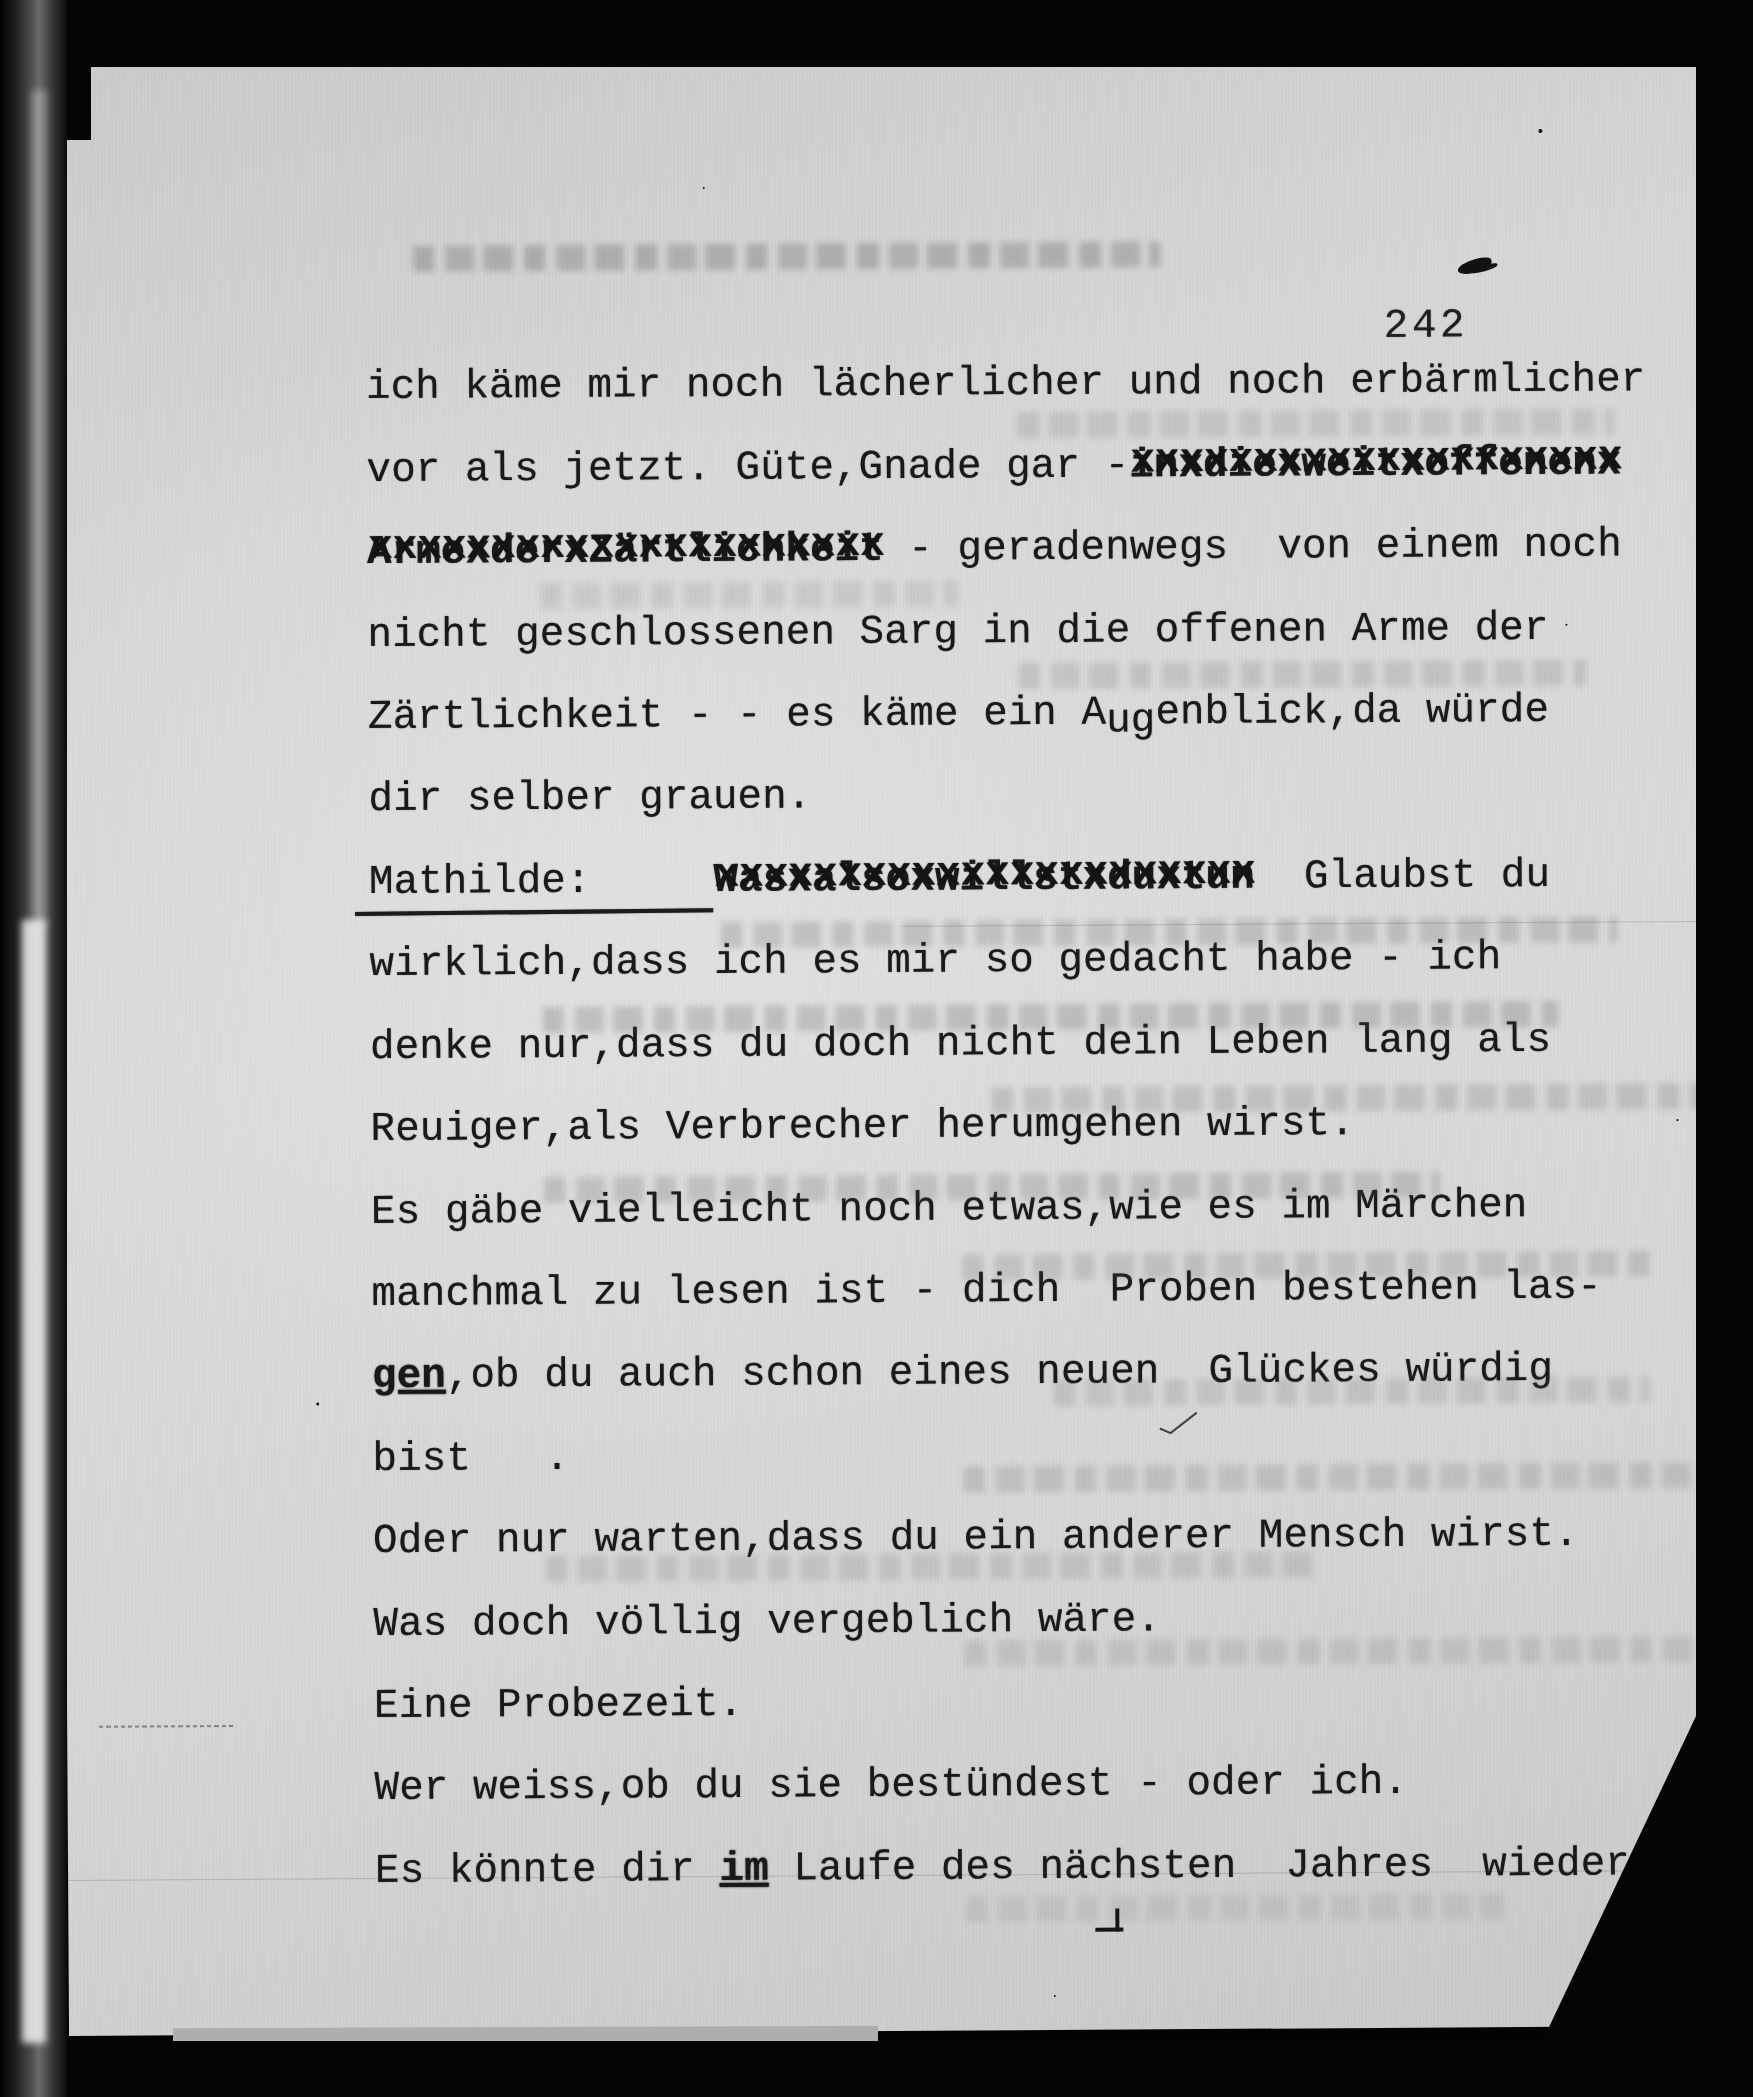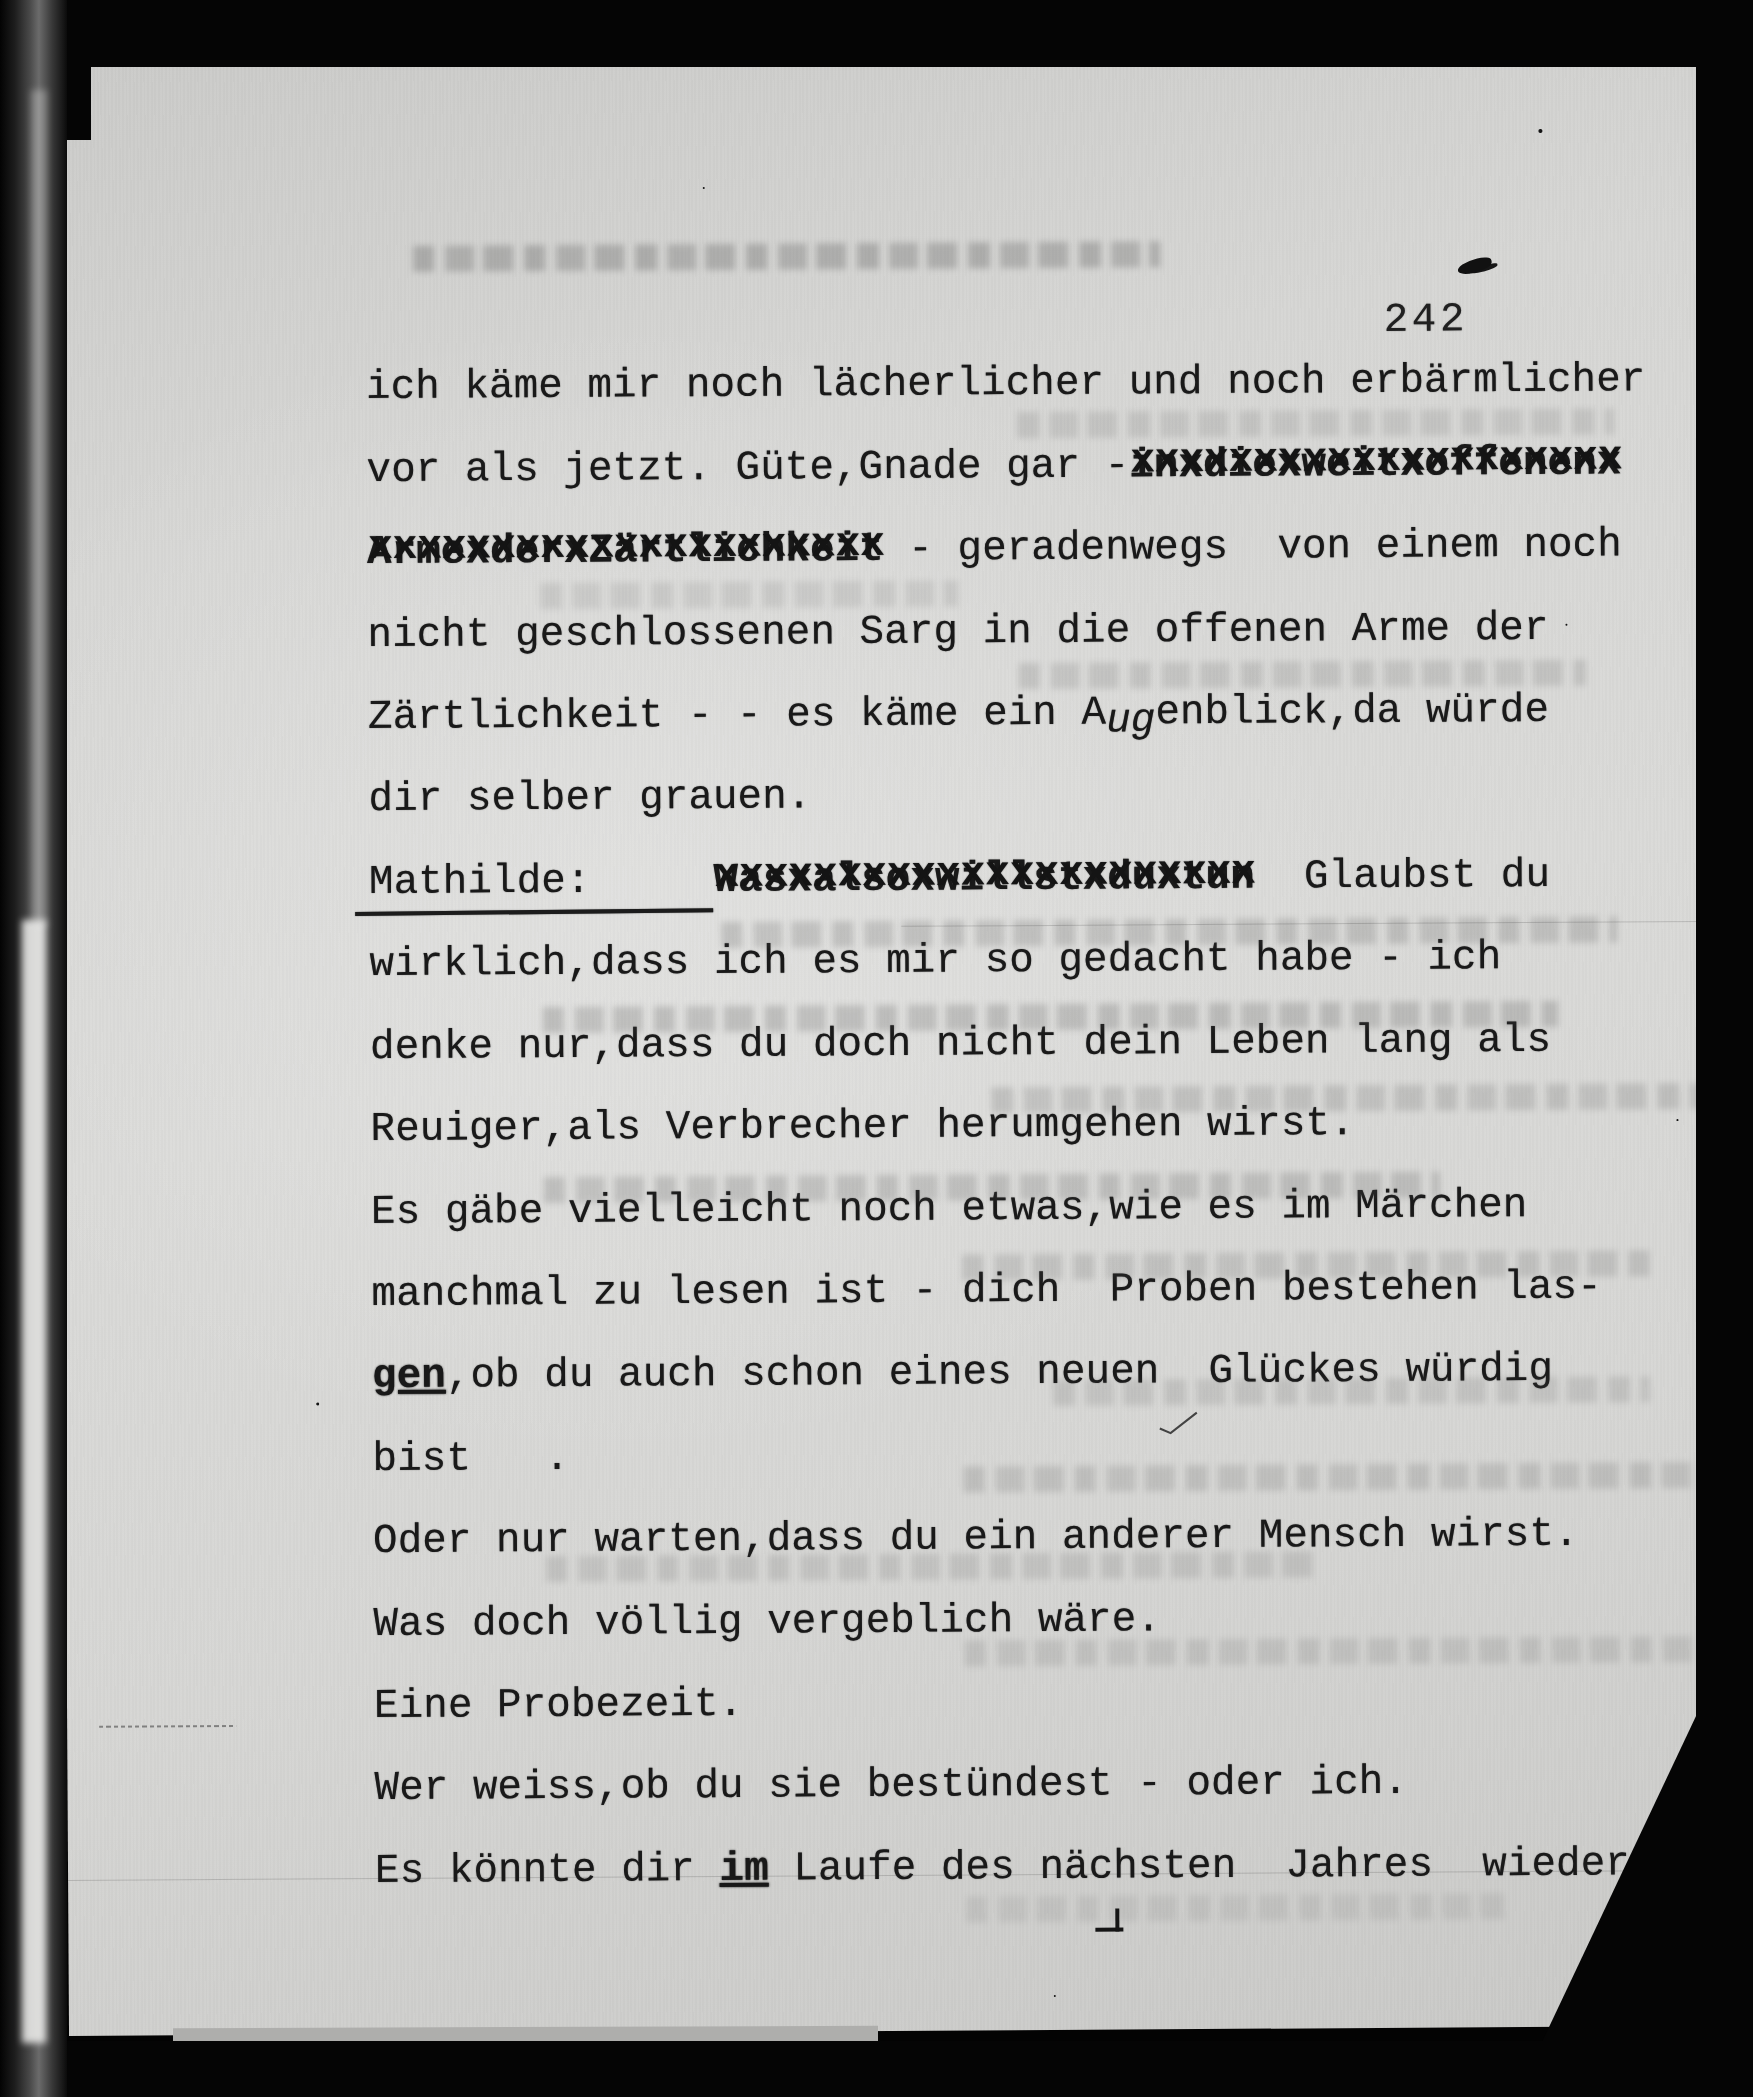--- a/index.html
+++ b/index.html
@@ -24,28 +24,28 @@
     font-size:41px;line-height:41px;letter-spacing:0;
     color:#191919;text-shadow:0 0 1.2px rgba(25,25,25,0.6);
   }
   .struck{position:relative;font-weight:700;}
   .struck::after{
     content:attr(data-over);
     position:absolute;left:1.2px;top:-2.4px;
     color:#141414;text-shadow:0 0 1.2px rgba(20,20,20,0.8);
   }
   .b{font-weight:700;text-shadow:0 0 1.8px rgba(12,12,12,0.85);text-decoration:underline;}
-  .drop{display:inline-block;transform:translateY(7.8px);font-style:italic;}
+  .drop{display:inline-block;transform:translateY(7.8px);}
   .speaker{position:relative;}
   .speaker::after{
     content:"";position:absolute;left:-14.3px;bottom:-9.6px;width:358px;height:3.6px;
     background:#1c1c1c;transform:rotate(-0.25deg);box-shadow:0 0 1.2px rgba(20,20,20,.7);
   }
   .pagenum{
-    position:absolute;left:1325px;top:239px;
+    position:absolute;left:1325px;top:245px;
     font-size:41px;color:#202020;text-shadow:0 0 1.2px rgba(25,25,25,0.6);letter-spacing:3.6px;
   }
 
   
   .ghost{
     position:absolute;height:26px;
     background:repeating-linear-gradient(90deg,#4a4a4a 0 21.5px,transparent 21.5px 32px,#565656 32px 61px,transparent 61px 70px,#4f4f4f 70px 100px,transparent 100px 111px);
     filter:blur(3px);
   }
 

